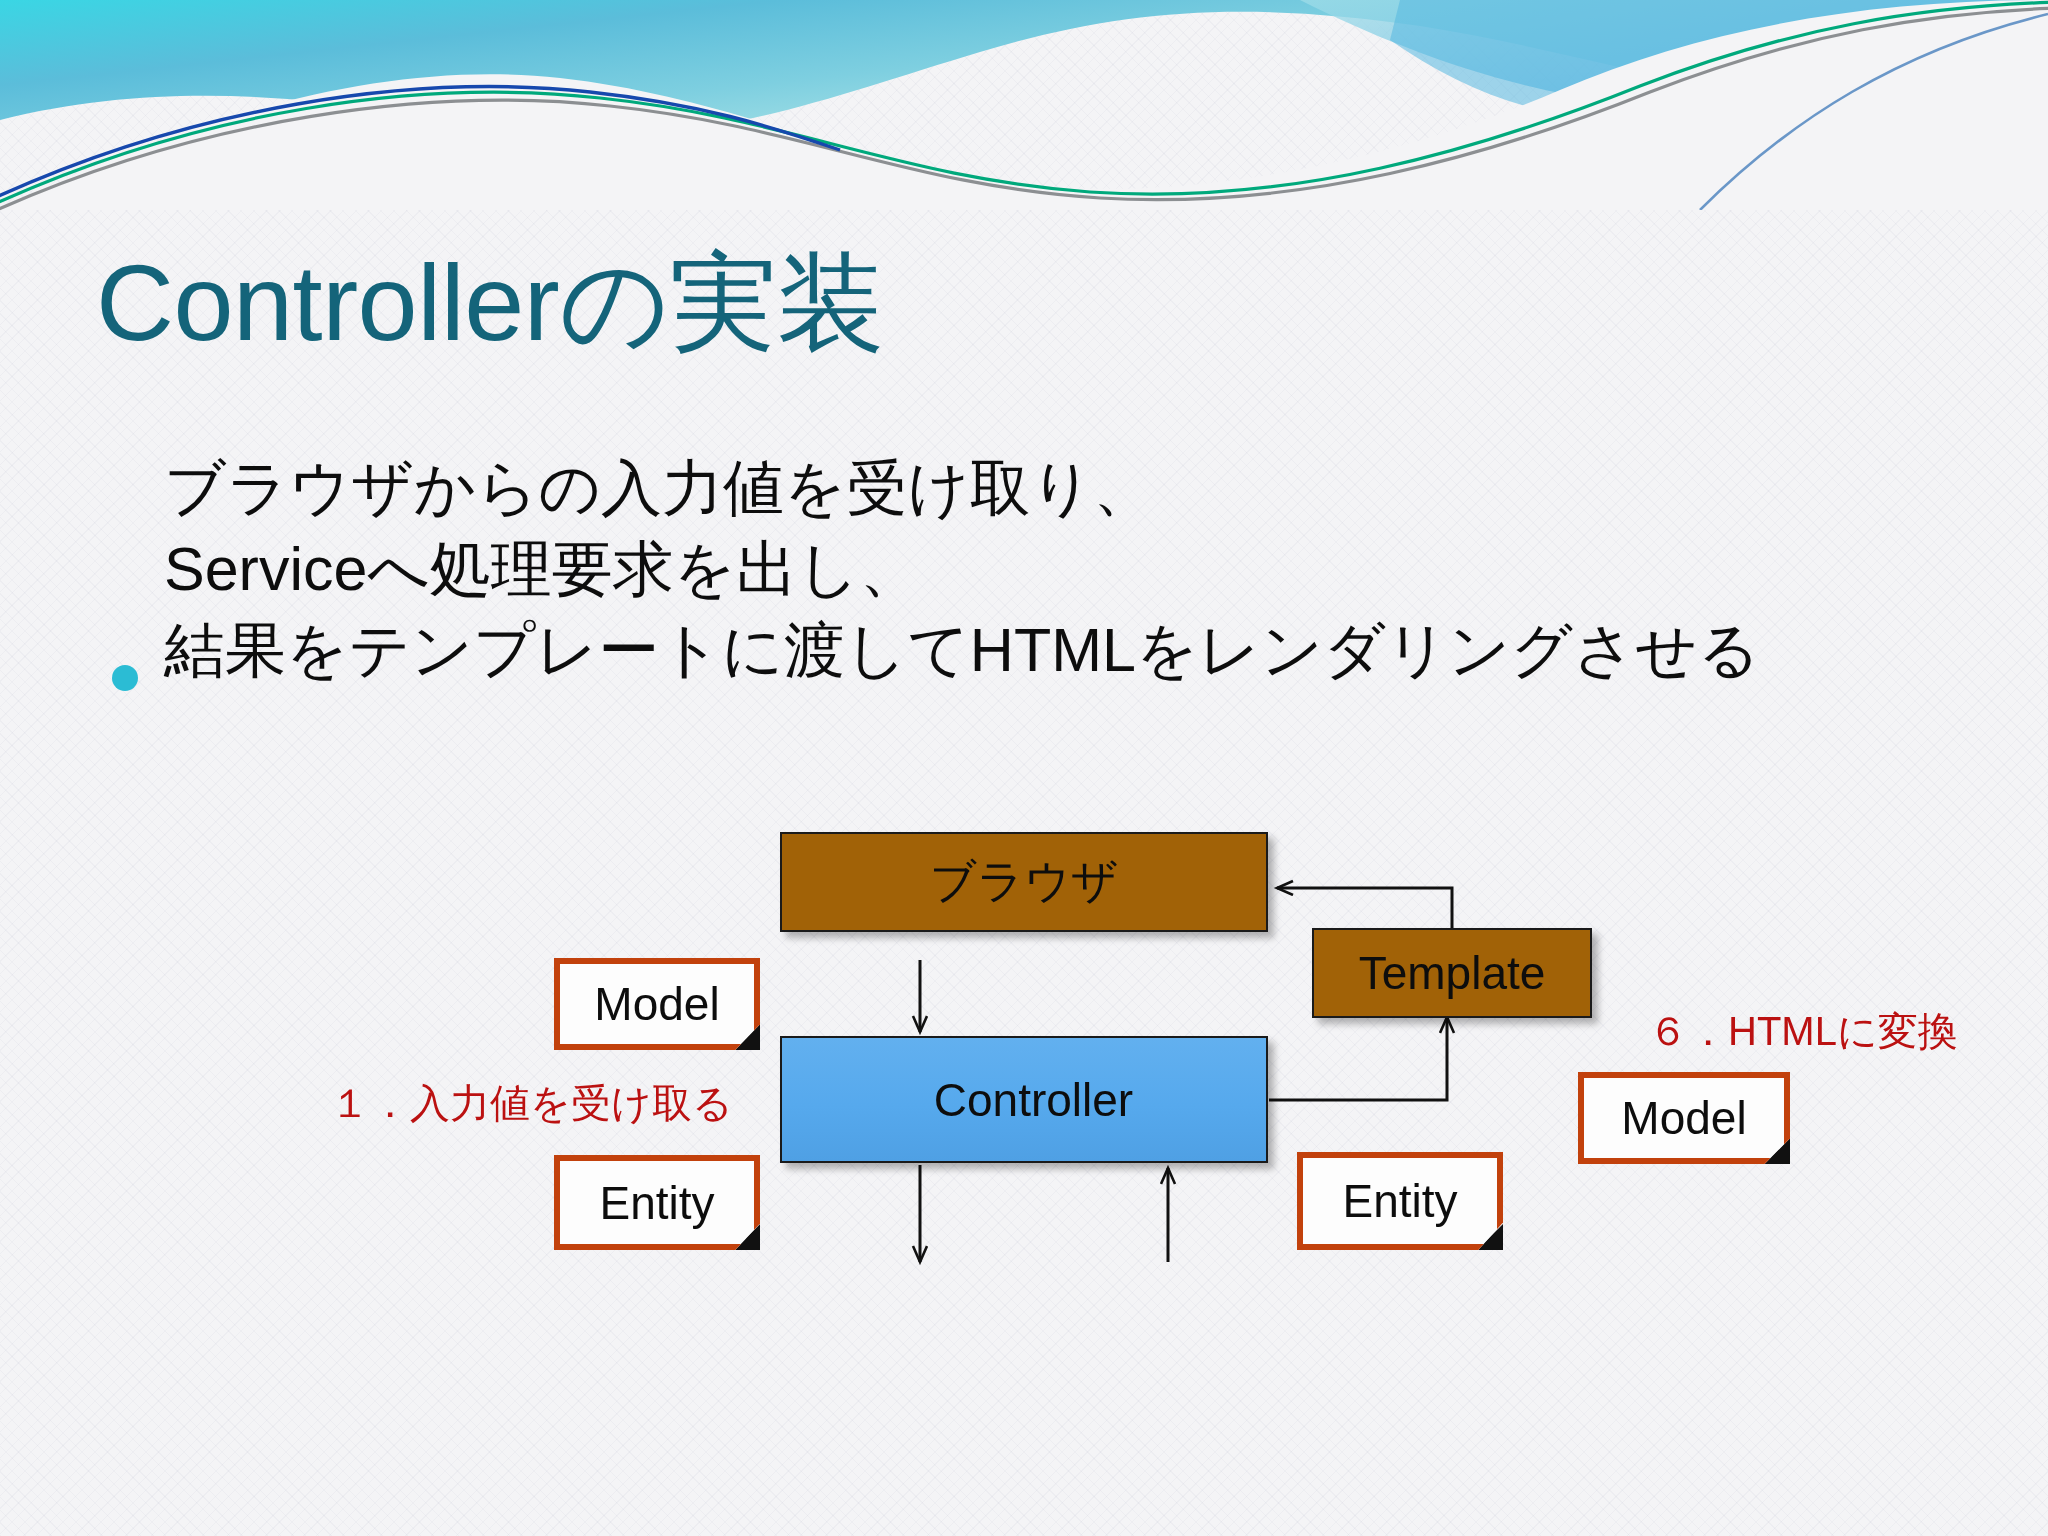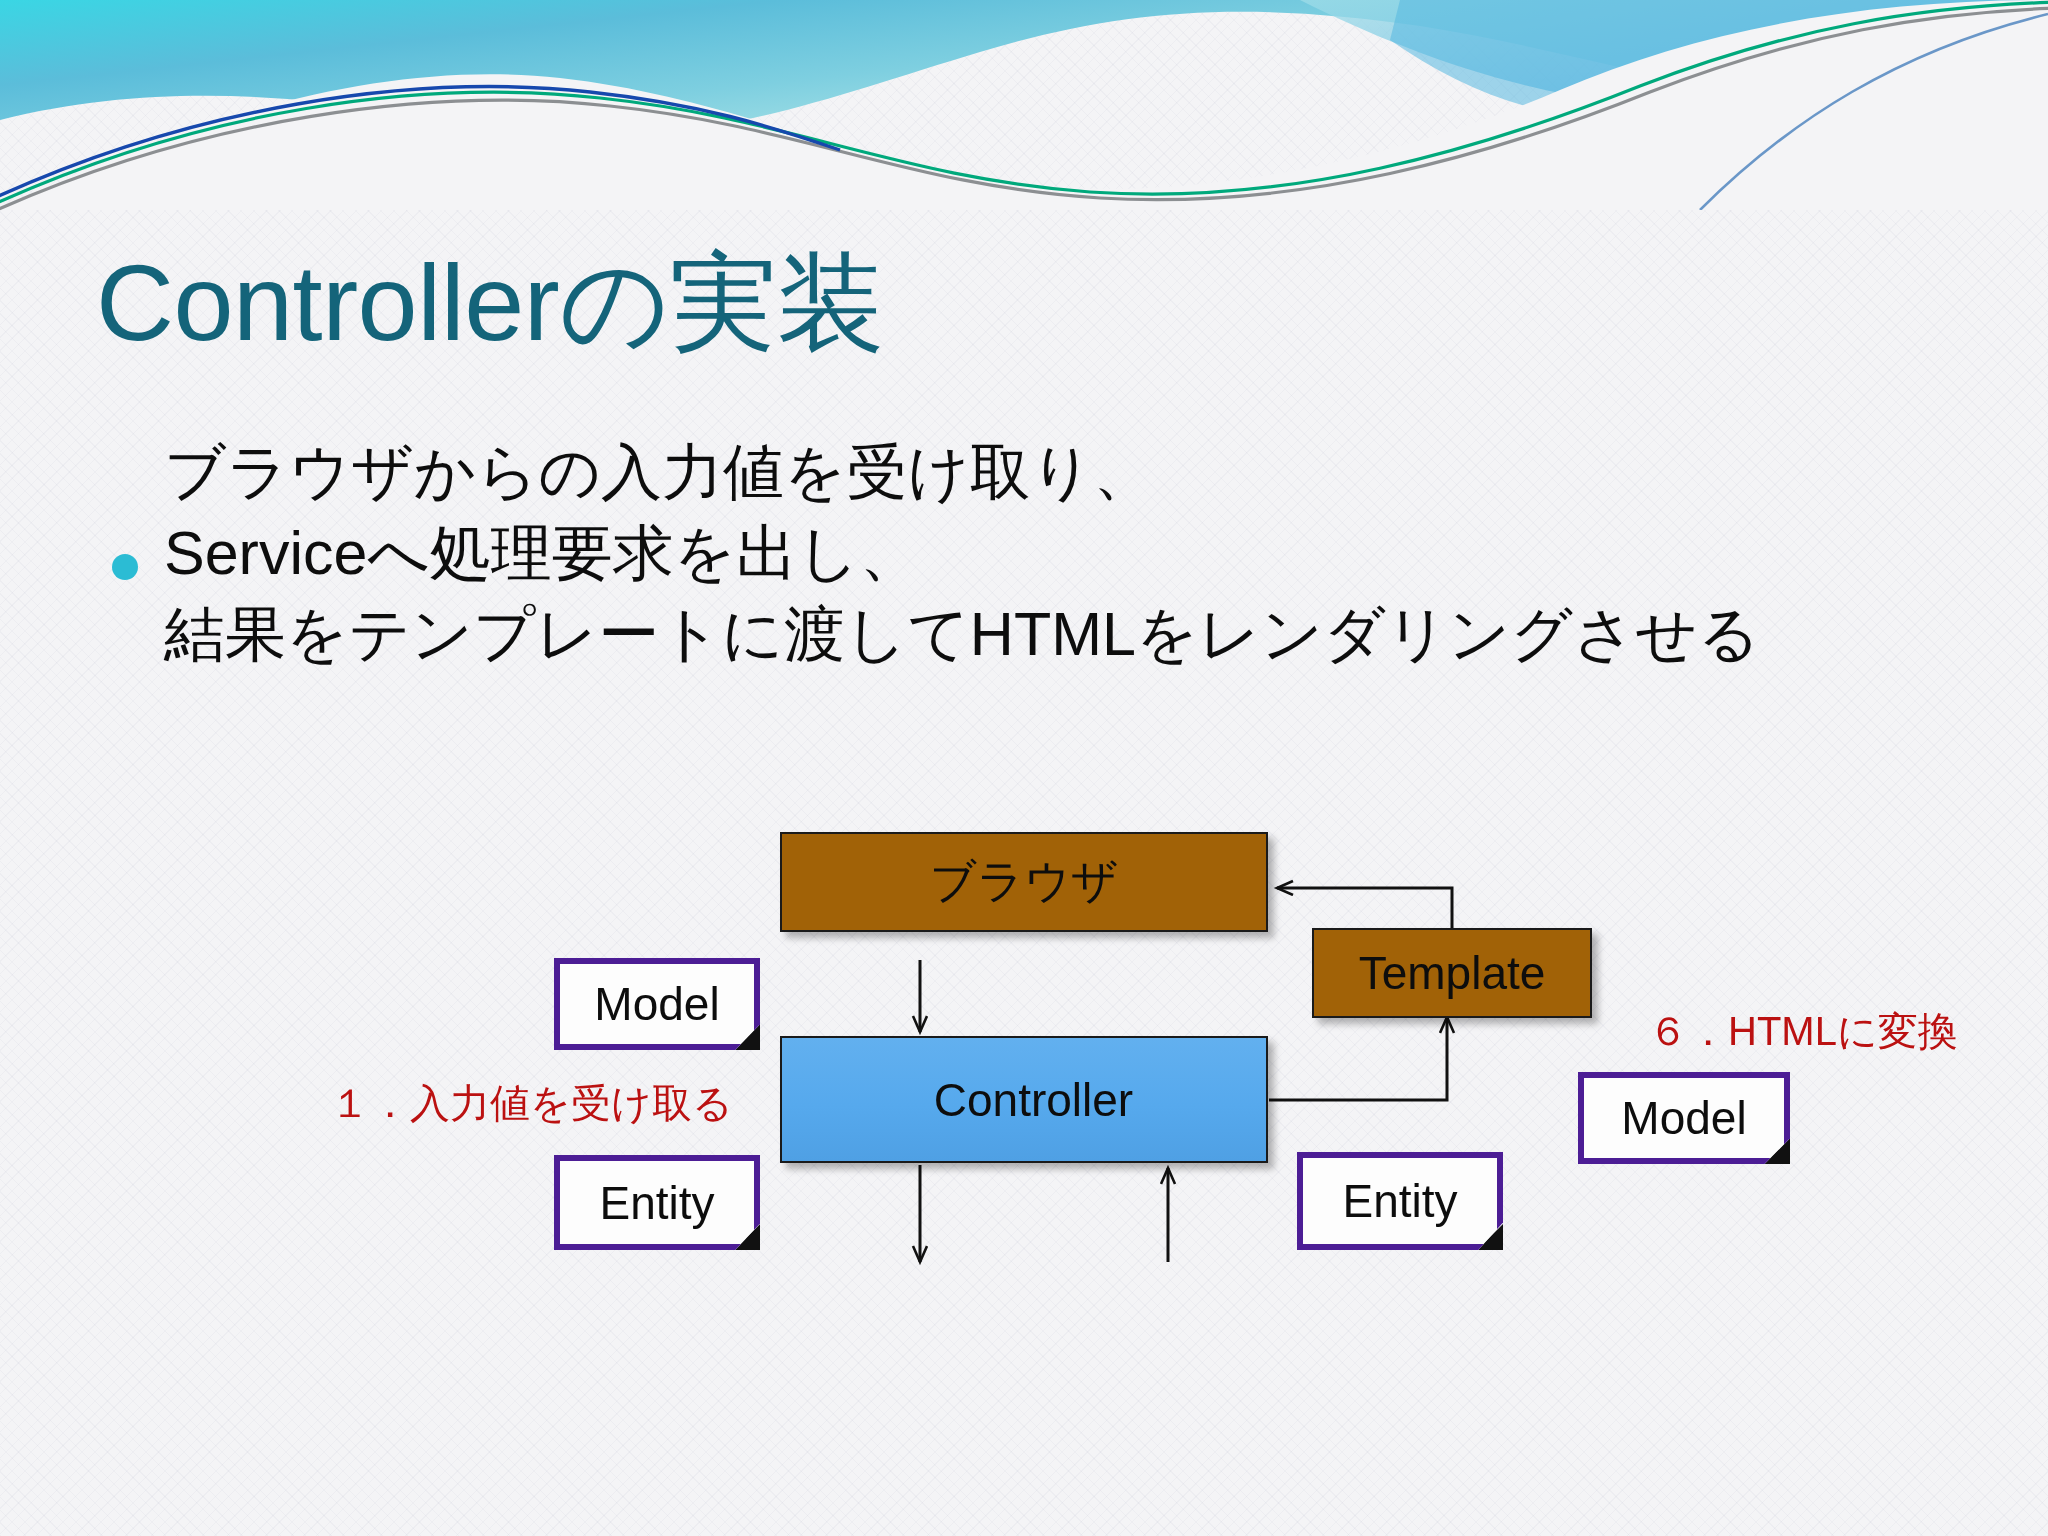--- a/index.html
+++ b/index.html
@@ -46,24 +46,24 @@
     line-height: 1.05;
     color: #14647a;
     white-space: nowrap;
     letter-spacing: -0.5px;
   }
 
   
   #body-block {
     position: absolute;
     left: 112px;
-    top: 432px;
+    top: 448px;
     z-index: 5;
     display: flex;
-    align-items: center;
+    align-items: flex-end;
   }
   #bullet-marker {
     width: 26px;
     height: 26px;
     border-radius: 50%;
     background: #2bbcd4;
     margin-top: 26px;
     margin-right: 26px;
     flex: 0 0 auto;
   }
@@ -101,21 +101,21 @@
   .accent-box {
     background: #56a9ed;
     border: 2px solid #1a1a1a;
     box-shadow: 6px 6px 7px rgba(0,0,0,0.28);
     background-image: linear-gradient(180deg, #62b0ef 0%, #56a9ed 55%, #4fa0e4 100%);
     padding-left: 19px;
   }
   
   .note-box {
     background: #fdfdfd;
-    border: 6px solid #4c1d95;
+    border: 6px solid #c2410c;
     box-shadow: 5px 5px 6px rgba(0,0,0,0.22);
     clip-path: polygon(0 0, 100% 0, 100% 72%, 88% 100%, 0 100%);
   }
   .note-wrap {
     position: absolute;
     z-index: 6;
   }
   .note-fold {
     position: absolute;
     right: 0;

